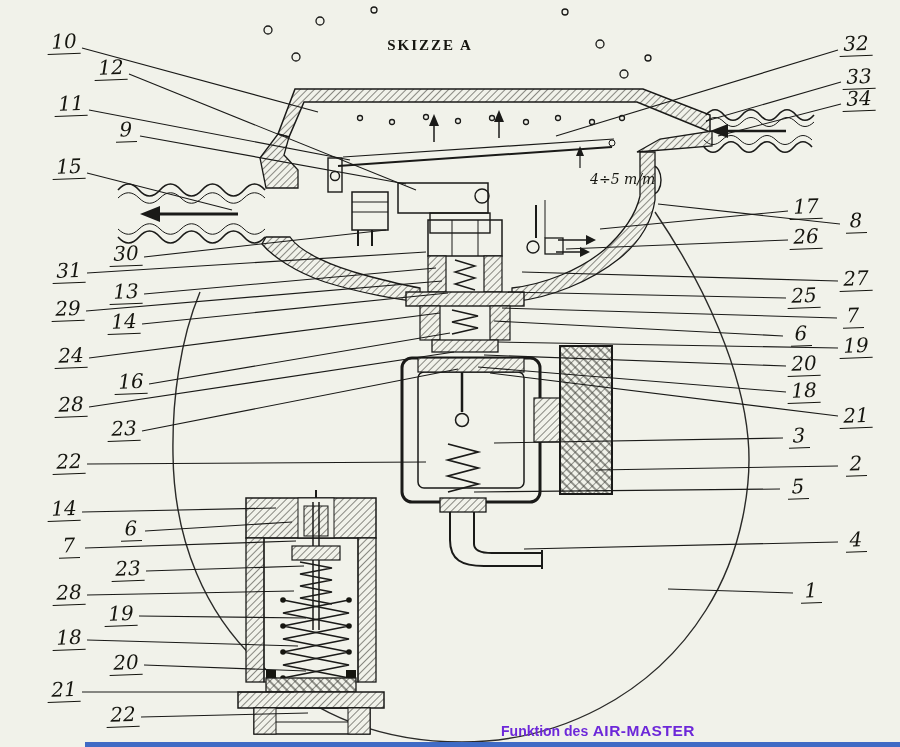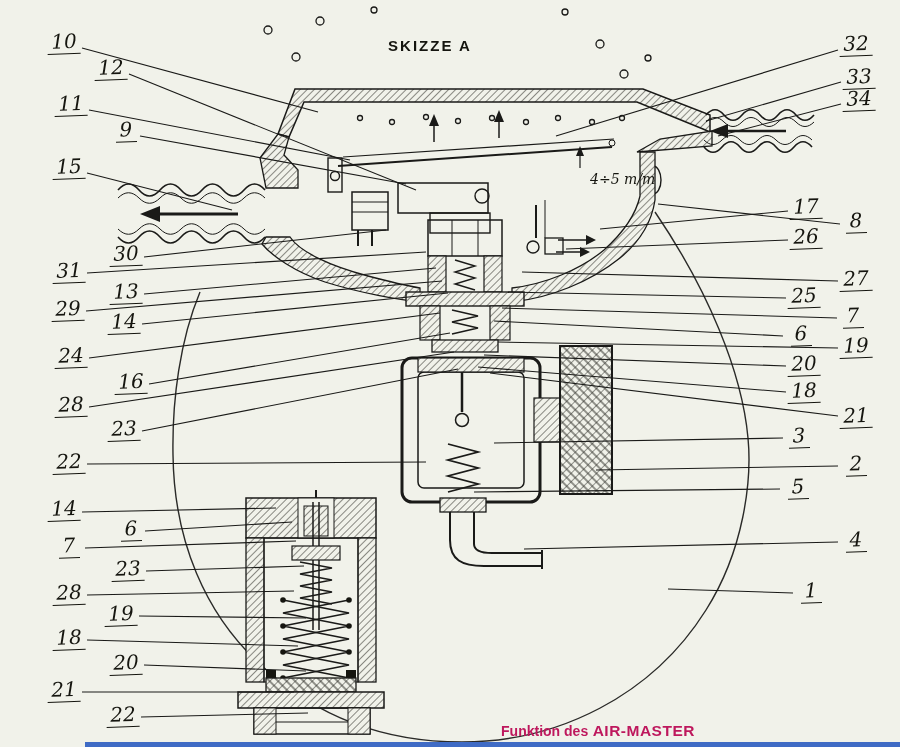--- a/index.html
+++ b/index.html
@@ -8,29 +8,29 @@
     width:900px; height:747px;
     background:#f1f2ea;
     font-family:"DejaVu Serif", serif;
     position:relative; overflow:hidden;
   }
   .page { position:absolute; inset:0; }
   svg.drawing { position:absolute; left:0; top:0; }
   .title {
     position:absolute; left:430px; top:45px;
     transform:translate(-50%,-50%);
-    font-family:Liberation Sans, sans-serif;
+    font-family:Liberation Serif, serif;
     font-weight:bold; font-size:15px; letter-spacing:2px;
     color:#15150f;
   }
   .caption {
     position:absolute; left:598px; top:731px;
     transform:translate(-50%,-50%);
     font-family:"Liberation Sans", sans-serif;
-    color:#be185d; white-space:nowrap;
+    color:#6d28d9; white-space:nowrap;
   }
   .caption .prefix { font-weight:bold; font-size:14px; }
   .caption .name   { font-weight:bold; font-size:15.5px; letter-spacing:0.5px; }
   .part-label {
     position:absolute;
     transform:translate(-50%,-55%) rotate(-2deg);
     font-family:"DejaVu Serif", serif;
     font-style:italic; font-size:20px; line-height:1.05;
     color:#15150f;
     border-bottom:1.6px solid #15150f;

